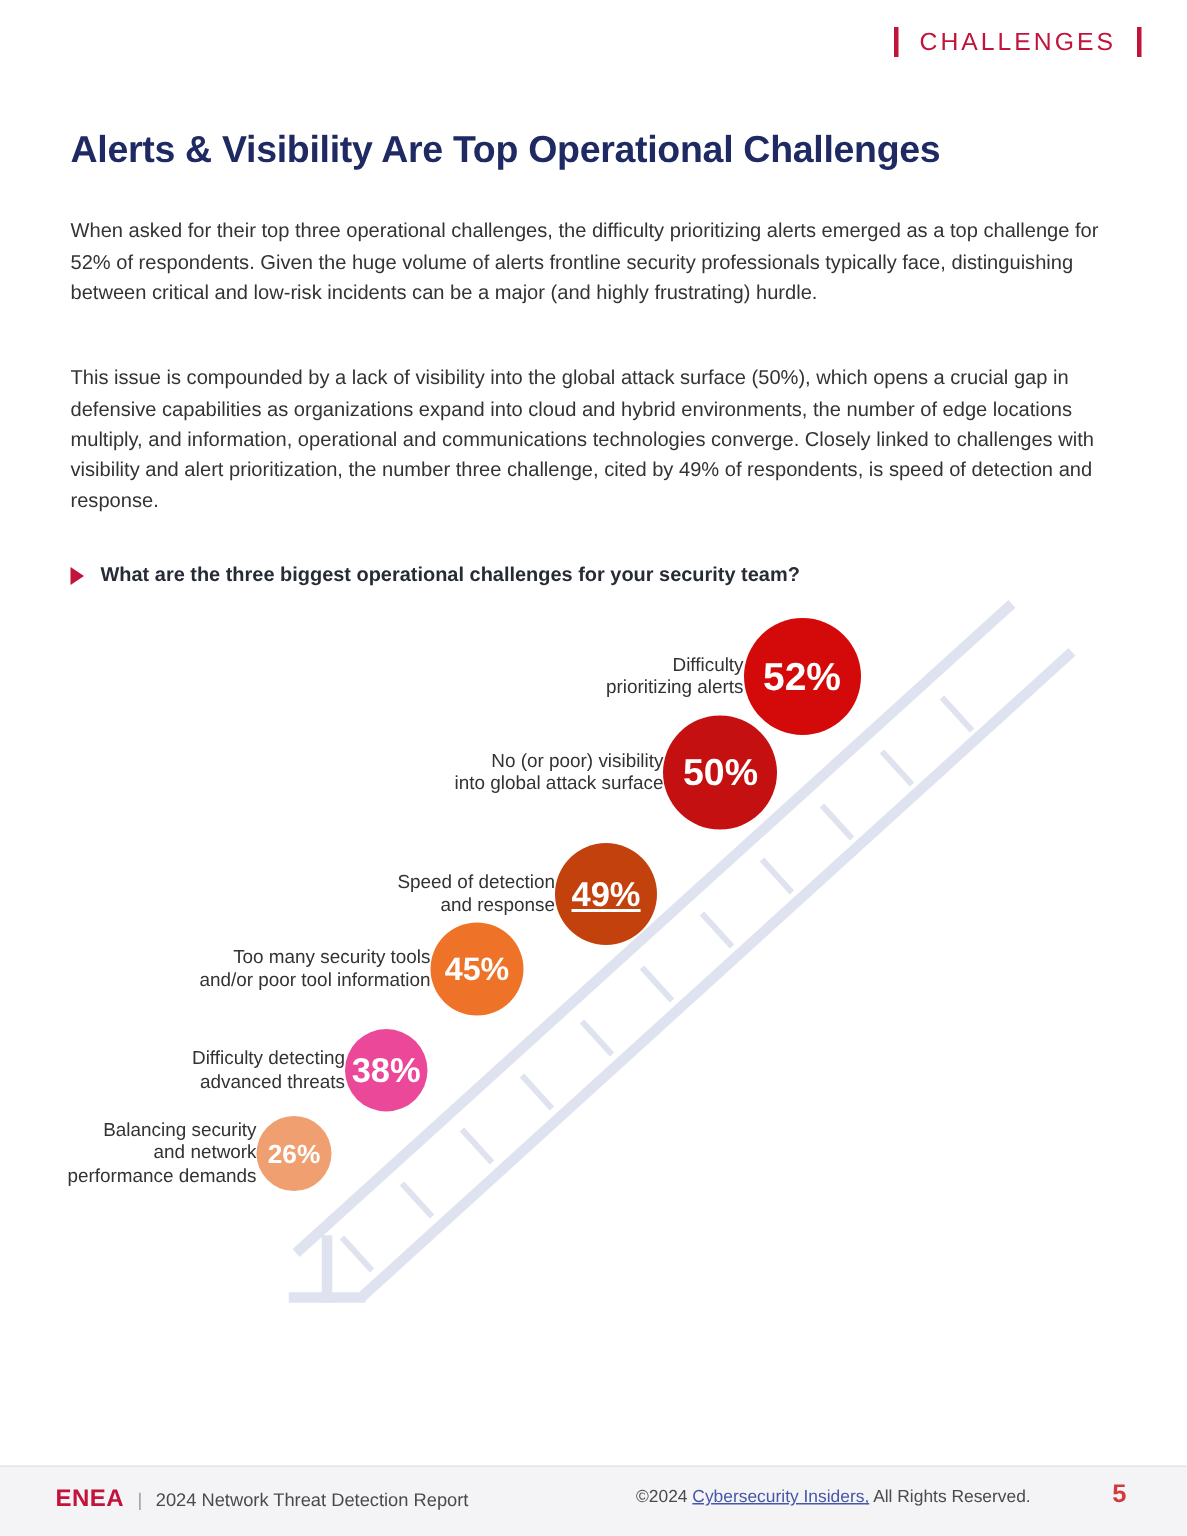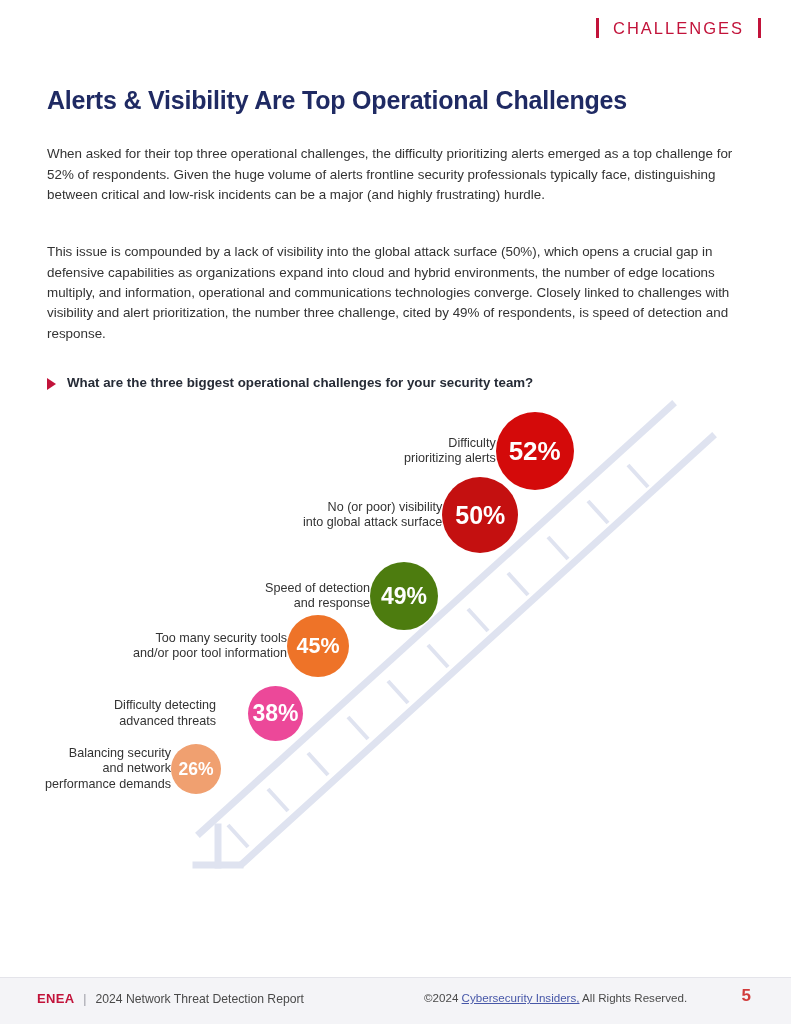--- a/index.html
+++ b/index.html
@@ -144,21 +144,21 @@
     top: 13px;
     display: flex;
     align-items: baseline;
     gap: 9px;
     font-size: 12.2px;
     color: #4a4a4a;
   }
   .footer-brand {
     color: #c2133a;
     font-weight: bold;
-    font-size: 13px;
+    font-size: 16px;
     letter-spacing: 0.3px;
     text-align: center;
   }
   .footer-sep { color: #9a9aa2; }
   .footer-center {
     position: absolute;
     left: 424px;
     top: 13px;
     font-size: 11.6px;
     color: #4a4a4a;
@@ -227,30 +227,30 @@
 
   <div class="bubble-row" style="top:82px; left:303px;">
     <span class="bubble-label">No (or poor) visibility
 into global attack surface</span>
     <span class="bubble" style="width:76px;height:76px;background:#c41010;font-size:25px;">50%</span>
   </div>
 
   <div class="bubble-row" style="top:167px; left:265px;">
     <span class="bubble-label">Speed of detection
 and response</span>
-    <span class="bubble" style="width:68px;height:68px;background:#4d7c0f;font-size:23px;">49%</span>
+    <span class="bubble" style="width:68px;height:68px;background:#c2410c;font-size:23px;text-decoration:underline;">49%</span>
   </div>
 
   <div class="bubble-row" style="top:220px; left:133px;">
     <span class="bubble-label">Too many security tools
 and/or poor tool information</span>
     <span class="bubble" style="width:62px;height:62px;background:#ee7328;font-size:21.5px;">45%</span>
   </div>
 
-  <div class="bubble-row" style="top:291px; left:114px;gap:32px;">
+  <div class="bubble-row" style="top:291px; left:128px;">
     <span class="bubble-label">Difficulty detecting
 advanced threats</span>
     <span class="bubble" style="width:55px;height:55px;background:#ec4899;font-size:23px;">38%</span>
   </div>
 
   <div class="bubble-row" style="top:349px; left:45px;">
     <span class="bubble-label">Balancing security
 and network
 performance demands</span>
     <span class="bubble" style="width:50px;height:50px;background:#f0a070;font-size:17.5px;">26%</span>

